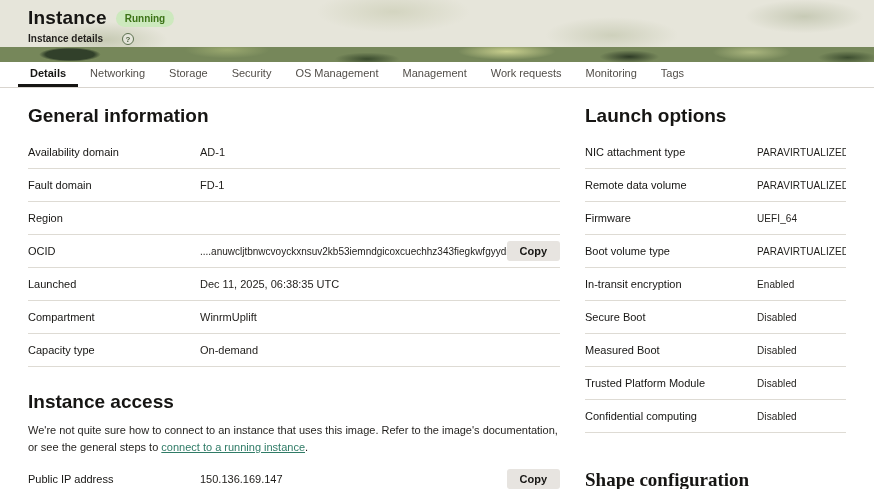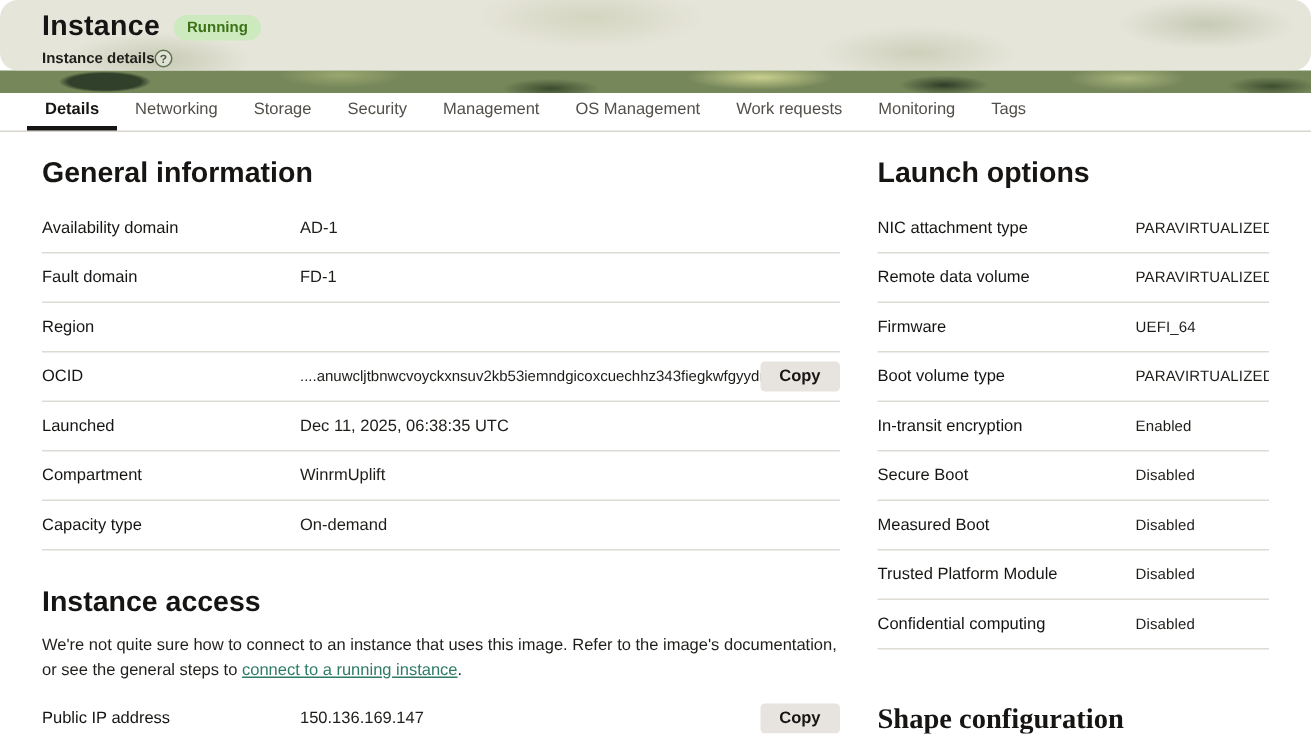--- a/index.html
+++ b/index.html
@@ -11,29 +11,28 @@
 
   
   .header-top {
     height:47px; padding:7px 0 0 28px; position:relative;
     background-color:#e6e5da;
     background-image:
       radial-gradient(ellipse 90px 26px at 12% 85%, rgba(140,152,108,0.35), transparent 70%),
       radial-gradient(ellipse 110px 30px at 45% 25%, rgba(172,178,138,0.32), transparent 70%),
       radial-gradient(ellipse 95px 26px at 70% 75%, rgba(150,160,118,0.30), transparent 70%),
       radial-gradient(ellipse 85px 24px at 92% 35%, rgba(128,140,98,0.30), transparent 70%);
-    border-radius: 12px;
   }
   .title-line { display:flex; align-items:center; gap:9px; }
   .page-title { font-size:19px; font-weight:bold; color:#161513; letter-spacing:0.2px; }
   .status-badge {
     background:#cde9be; color:#3c7317; font-size:10px; font-weight:bold;
     padding:2px 9px; border-radius:9px; line-height:1.3;
   }
-  .subtitle-line { display:flex; align-items:center; gap:0; margin-top:4px; }
+  .subtitle-line { display:flex; gap:19px; margin-top:4px; }
   .page-subtitle { font-size:10px; font-weight:bold; color:#211f1c; }
   .help-icon {
     width:12px; height:12px; border-radius:50%; border:1px solid #5d7150;
     color:#4a5d3e; font-size:8px; font-weight:bold; display:inline-flex;
     align-items:center; justify-content:center; cursor:pointer; background:rgba(255,255,255,0.4);
   }
   .pattern-strip {
     height:15px;
     background-color:#76875a;
     background-image:
@@ -94,22 +93,22 @@
     <span class="help-icon">?</span>
   </div>
 </div>
 <div class="pattern-strip"></div>
 
 <div class="tabs">
   <div class="tab active">Details</div>
   <div class="tab">Networking</div>
   <div class="tab">Storage</div>
   <div class="tab">Security</div>
+  <div class="tab">OS Management</div>
   <div class="tab">Management</div>
-  <div class="tab">OS Management</div>
   <div class="tab">Work requests</div>
   <div class="tab">Monitoring</div>
   <div class="tab">Tags</div>
 </div>
 
 <div class="content">
 
   <div class="col-left">
     <div class="section-heading">General information</div>
 

